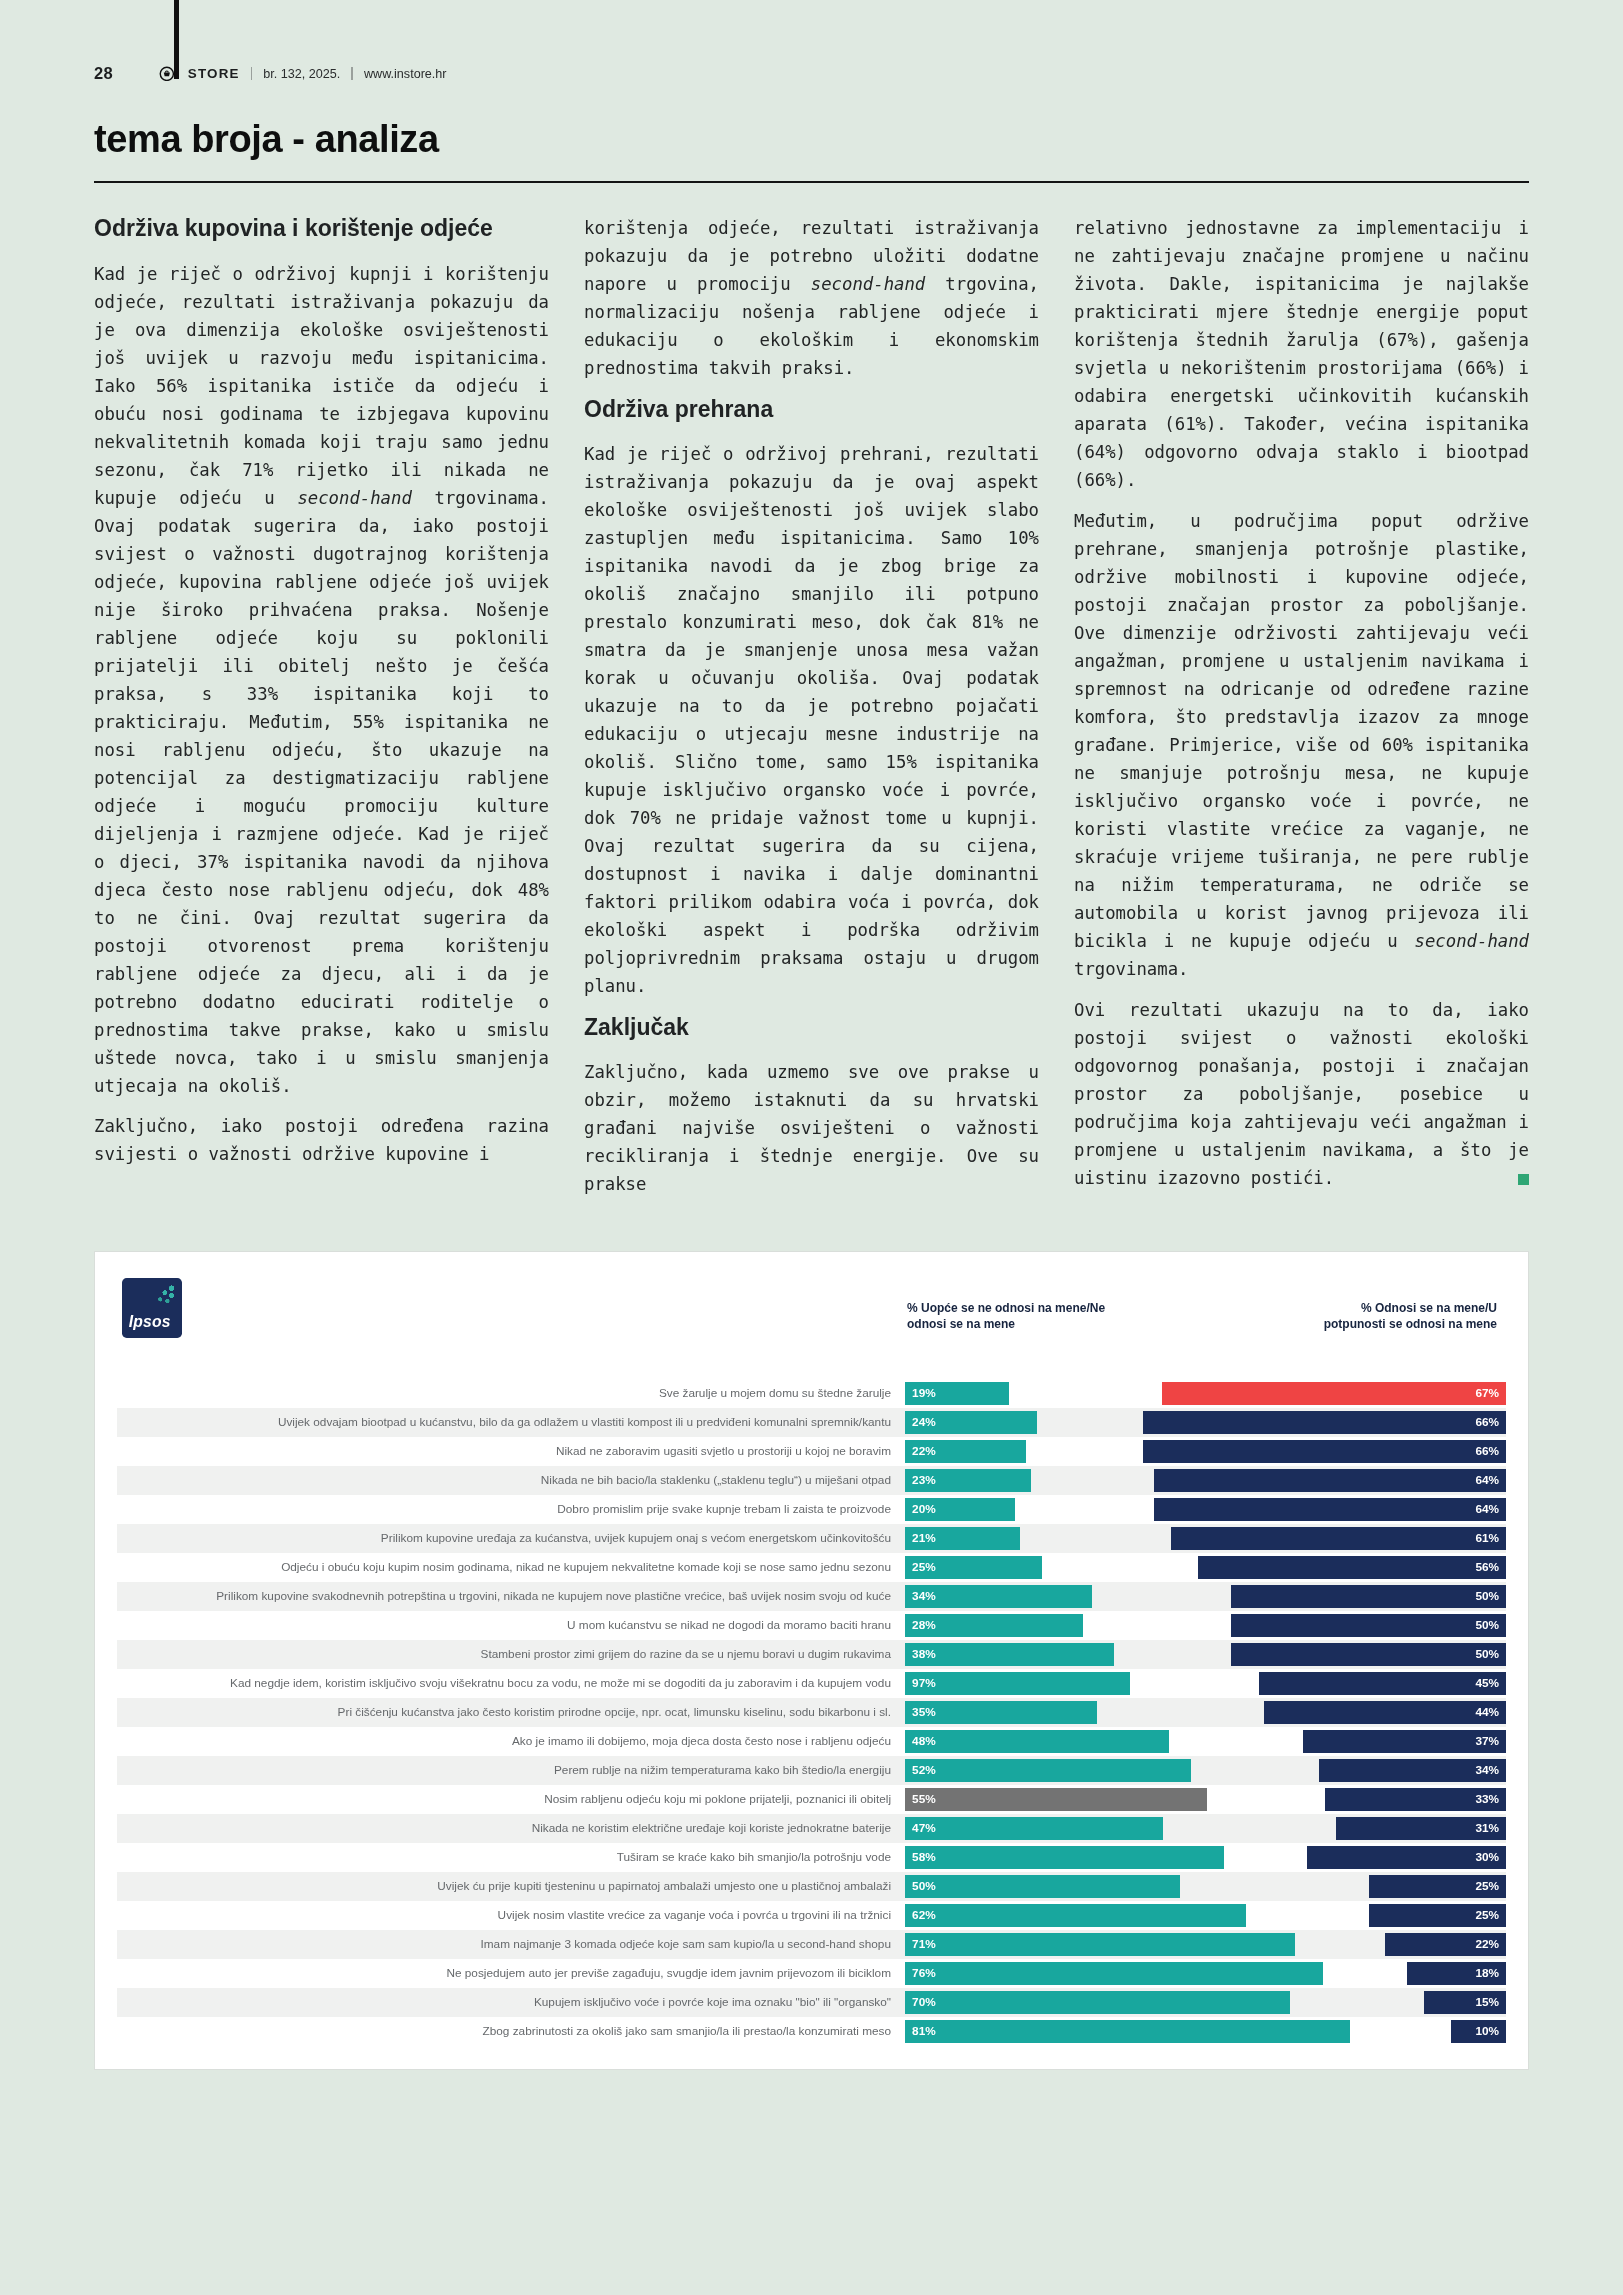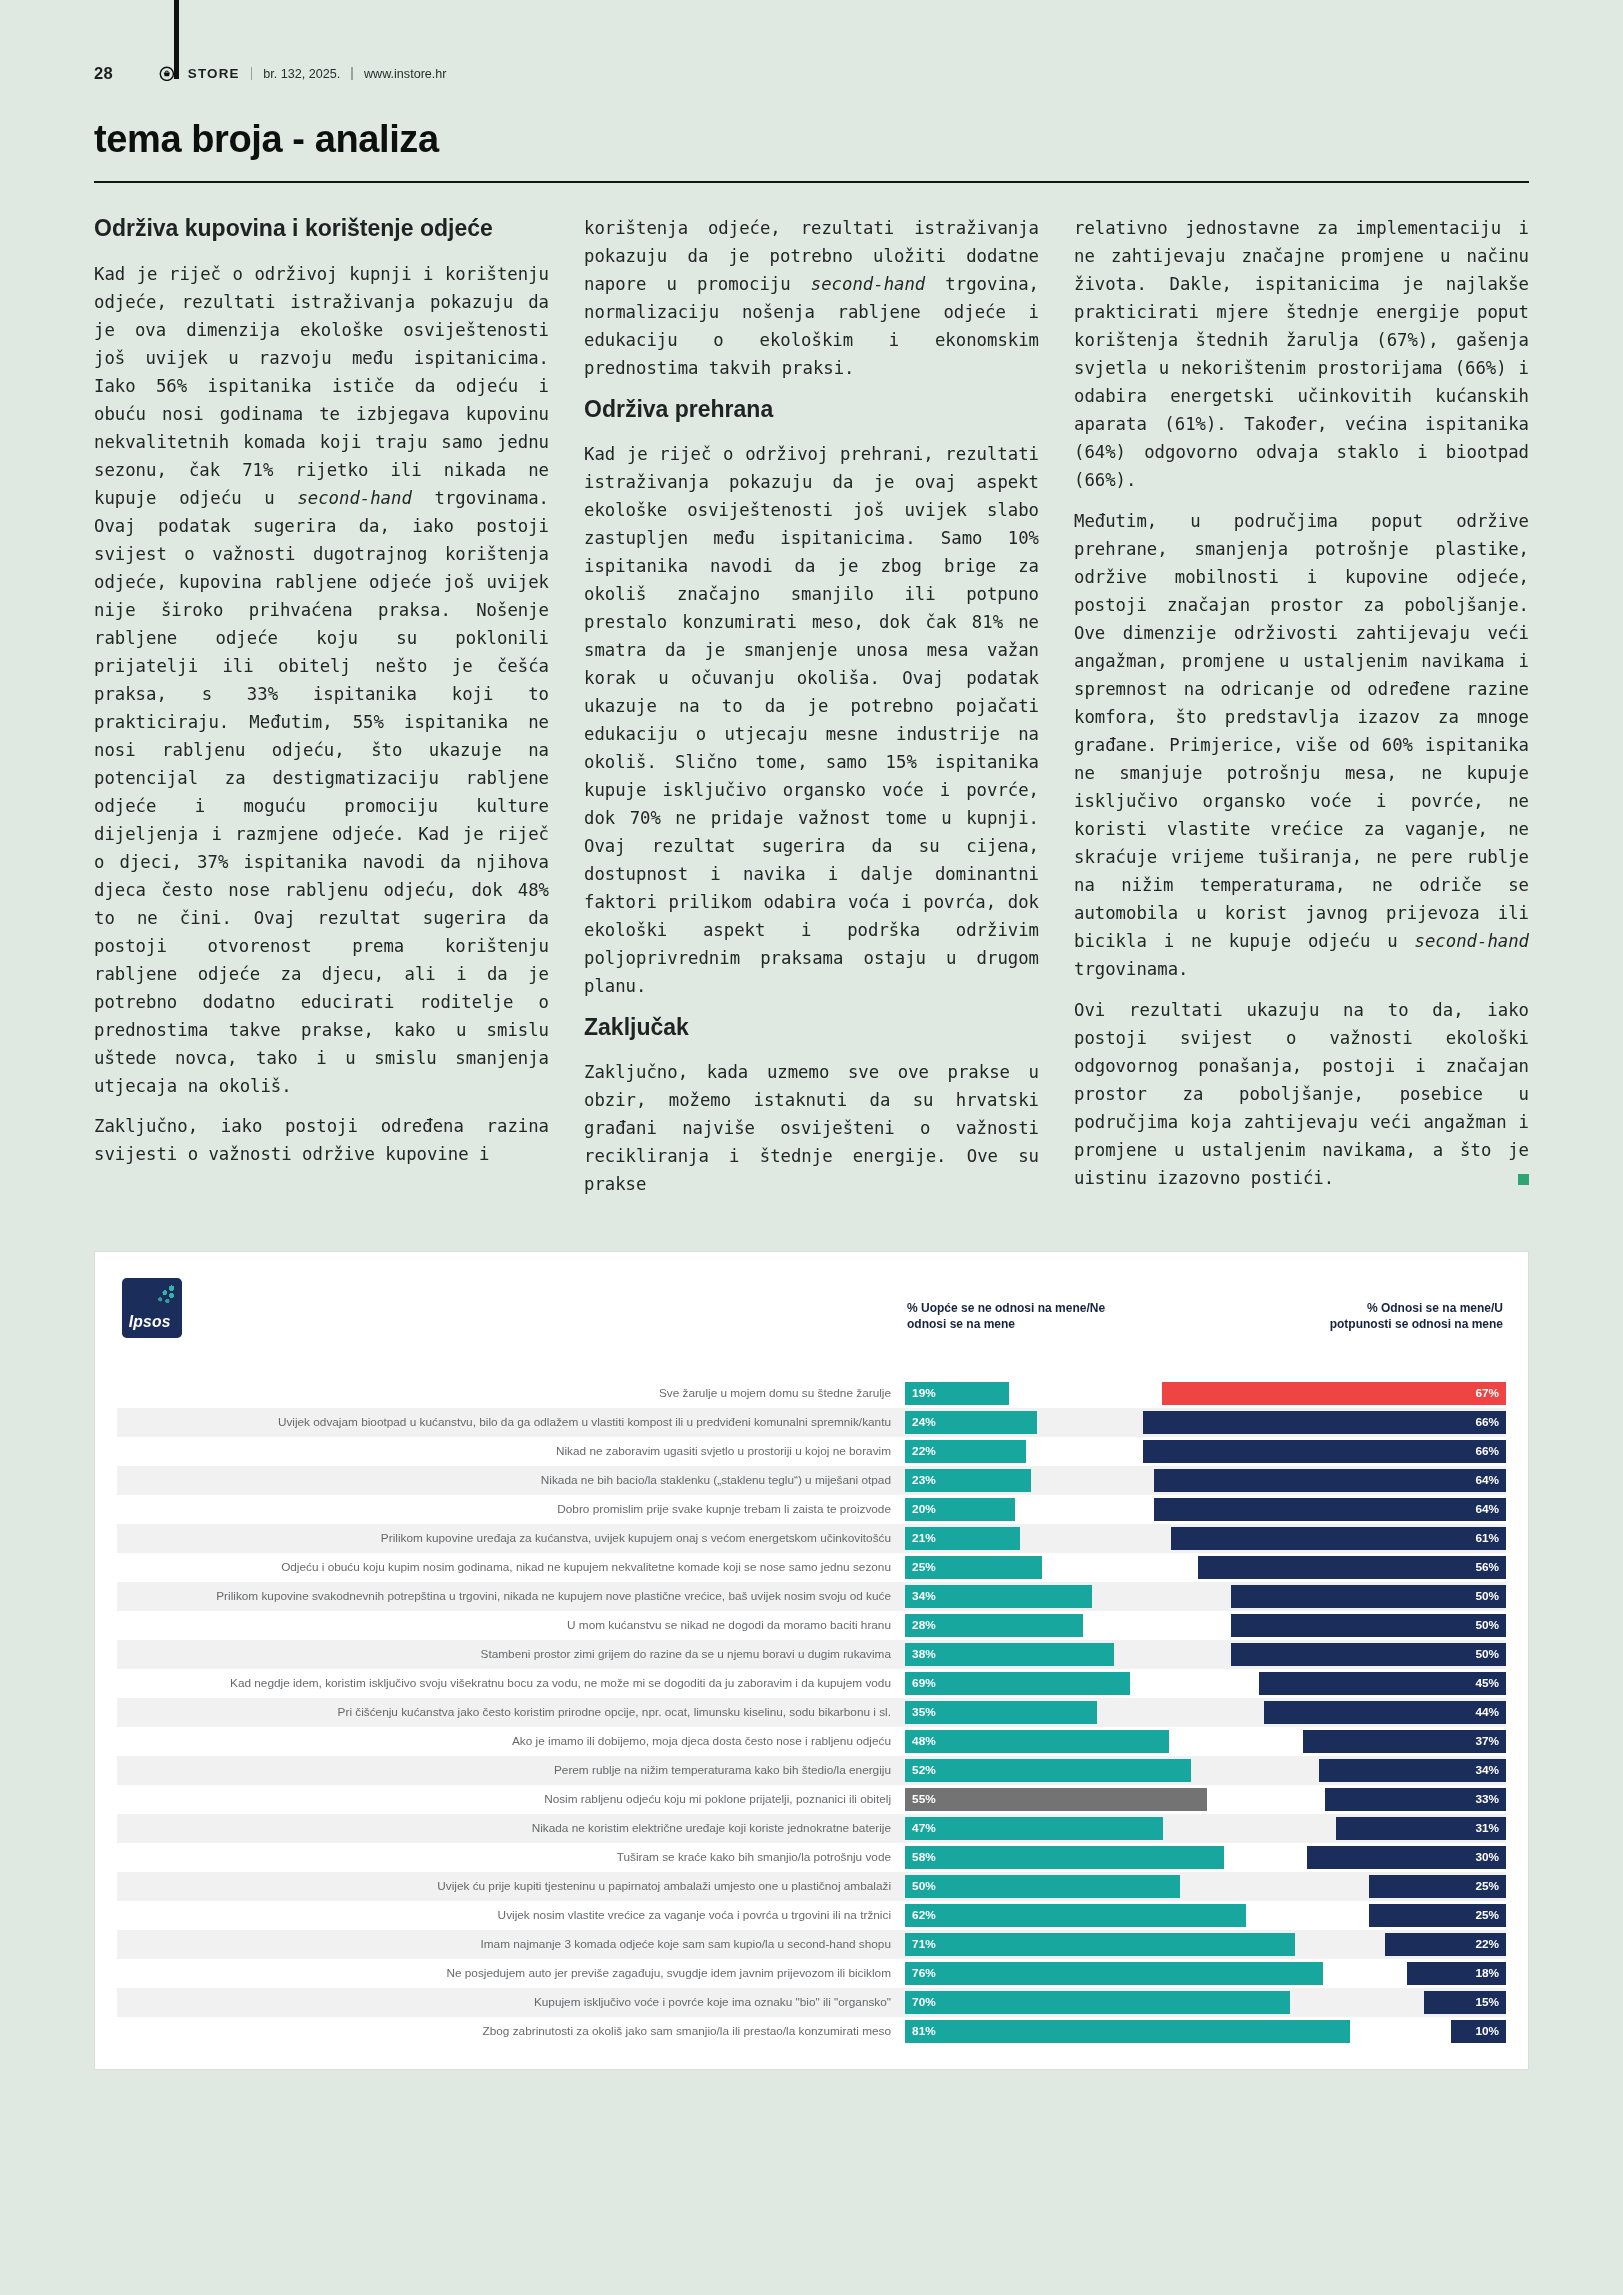--- a/index.html
+++ b/index.html
@@ -62,21 +62,21 @@
     background:
       radial-gradient(circle at 84% 16%, #35b3a8 0 2.7px, transparent 2.8px),
       radial-gradient(circle at 52% 38%, #35b3a8 0 2.4px, transparent 2.5px),
       radial-gradient(circle at 84% 52%, #35b3a8 0 2.4px, transparent 2.5px),
       radial-gradient(circle at 30% 72%, #2e9f97 0 2px, transparent 2.2px),
       radial-gradient(circle at 64% 80%, #2e9f97 0 2px, transparent 2.2px);
   }
   .legend{position:absolute;top:27px;font-size:12px;font-weight:bold;
     color:#17243f;line-height:1.35;}
   .legend-left{left:790px;width:200px;text-align:left;}
-  .legend-right{right:3px;width:177px;text-align:right;}
+  .legend-right{right:9px;width:177px;text-align:right;}
   .chart-rows{margin-top:4.7px;}
   .chart-row{display:flex;align-items:center;height:29px;}
   .chart-row:nth-child(even){background:#f0f1f0;}
   .row-label{
     width:785px;box-sizing:border-box;padding-right:11px;flex:0 0 auto;
     text-align:right;font-size:11.8px;color:#66696c;
     white-space:nowrap;overflow:hidden;
   }
   .row-bars{position:relative;flex:1;height:23px;}
   .bar{position:absolute;top:0;height:23px;display:flex;align-items:center;}
@@ -248,21 +248,21 @@
             </div>
             <div class="bar bar-right" style="width: 275px; background: rgb(27, 45, 91);">
               <span class="pct">50%</span>
             </div>
           </div>
         </div>
         <div class="chart-row">
           <div class="row-label">Kad negdje idem, koristim isključivo svoju višekratnu bocu za vodu, ne može mi se dogoditi da ju zaboravim i da kupujem vodu</div>
           <div class="row-bars">
             <div class="bar bar-left" style="width: 225px; background: rgb(24, 167, 158);">
-              <span class="pct">69%</span>
+              <span class="pct">97%</span>
             </div>
             <div class="bar bar-right" style="width: 247px; background: rgb(27, 45, 91);">
               <span class="pct">45%</span>
             </div>
           </div>
         </div>
         <div class="chart-row">
           <div class="row-label">Pri čišćenju kućanstva jako često koristim prirodne opcije, npr. ocat, limunsku kiselinu, sodu bikarbonu i sl.</div>
           <div class="row-bars">
             <div class="bar bar-left" style="width: 192px; background: rgb(24, 167, 158);">

